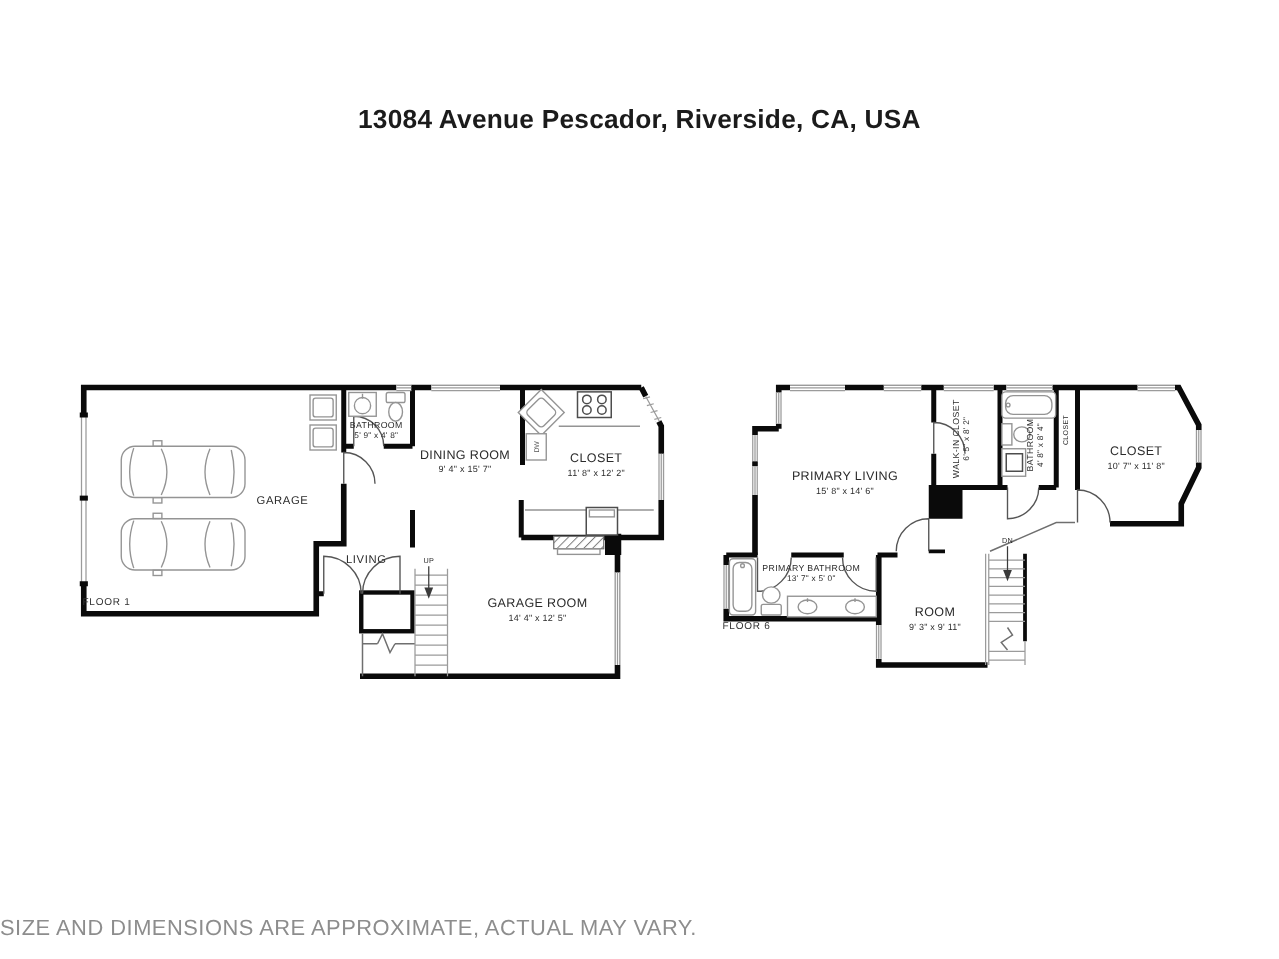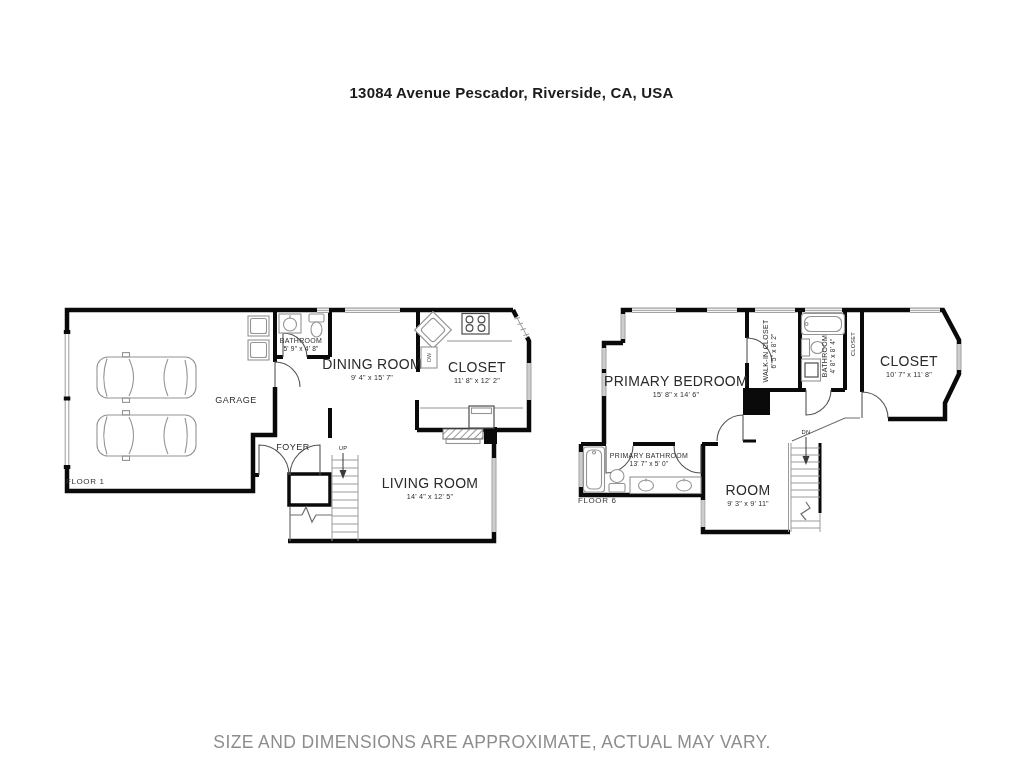--- a/index.html
+++ b/index.html
@@ -14,26 +14,26 @@
   .stair{stroke:#9b9b9b;stroke-width:1;fill:none;}
   .winl{stroke:#9b9b9b;stroke-width:1;fill:none;}
   .winr{fill:#fff;stroke:none;}
   .fx{fill:#fff;stroke:#949494;stroke-width:1.1;}
   .fx2{fill:#fff;stroke:#4d4d4d;stroke-width:1.2;}
   .fxl{fill:none;stroke:#949494;stroke-width:1.1;}
   .blk{fill:#0a0a0a;stroke:none;}
   svg text{font-family:"Liberation Sans",sans-serif;fill:#2b2b2b;}
   .svg-tiny{font-size:5.8px;letter-spacing:.2px;}
   .page-title{position:absolute;top:84px;left:0;width:100%;text-align:center;
-    font-size:15px;font-weight:600;color:#1b1b1b;letter-spacing:.2px;}
-  .disclaimer{position:absolute;top:732px;left:0;width:984px;text-align:center;
+    font-size:21px;font-weight:600;color:#1b1b1b;letter-spacing:.2px;}
+  .disclaimer{position:absolute;top:732px;left:0;width:984px;text-align:left;
     font-size:17.5px;font-weight:400;color:#8d8d8d;letter-spacing:.4px;}
   .room-label{position:absolute;text-align:center;white-space:nowrap;color:#2b2b2b;
     line-height:1.3;transform:translate(-50%,-50%);}
-  .room-label .name{display:block;font-size:14px;letter-spacing:.3px;}
+  .room-label .name{display:block;font-size:10px;letter-spacing:.3px;}
   .room-label .dims{display:block;font-size:7.2px;letter-spacing:.2px;}
   .room-label.lg .name{font-size:9px;letter-spacing:.5px;}
   .room-label.sm .name{font-size:7px;}
   .room-label.sm .dims{font-size:6.6px;}
   .room-label.vertical{transform:translate(-50%,-50%) rotate(-90deg);}
   .floor-label{position:absolute;font-size:8px;letter-spacing:.6px;color:#333;}
 </style>
 </head>
 <body>
 
@@ -270,46 +270,46 @@
         <g>
           <rect x="630" y="477" width="71" height="16.5" class="fx"></rect>
           <ellipse cx="646" cy="485.5" rx="7.5" ry="5.5" class="fx"></ellipse>
           <ellipse cx="684" cy="485.5" rx="7.5" ry="5.5" class="fx"></ellipse>
           <path class="fxl" d="M 646,478.5 V 481.5 M 684,478.5 V 481.5"></path>
         </g>
       </g>
     </g>
   </svg>
 
-  <div class="room-label lg" style="left:236px;top:401px">
+  <div class="room-label lg" style="left:226px;top:401px">
     <span class="name">GARAGE</span>
   </div>
   <div class="room-label sm" style="left:301px;top:345px">
     <span class="name">BATHROOM</span>
     <span class="dims">5' 9" x 4' 8"</span>
   </div>
   <div class="room-label" style="left:372px;top:369px">
     <span class="name">DINING ROOM</span>
     <span class="dims">9' 4" x 15' 7"</span>
   </div>
   <div class="room-label" style="left:477px;top:372px">
     <span class="name">CLOSET</span>
     <span class="dims">11' 8" x 12' 2"</span>
   </div>
   <div class="room-label lg" style="left:293px;top:448px">
-    <span class="name">FOYER</span>
+    <span class="name">LIVING</span>
   </div>
   <div class="room-label" style="left:430px;top:488px">
-    <span class="name">LIVING ROOM</span>
+    <span class="name">GARAGE ROOM</span>
     <span class="dims">14' 4" x 12' 5"</span>
   </div>
   <div class="floor-label" style="left:66px;top:477px">FLOOR 1</div>
 
   <div class="room-label" style="left:676px;top:386px">
-    <span class="name">PRIMARY BEDROOM</span>
+    <span class="name">PRIMARY LIVING</span>
     <span class="dims">15' 8" x 14' 6"</span>
   </div>
   <div class="room-label vertical sm" style="left:770px;top:351px">
     <span class="name">WALK-IN CLOSET</span>
     <span class="dims">6' 5" x 8' 2"</span>
   </div>
   <div class="room-label vertical sm" style="left:829px;top:356px">
     <span class="name">BATHROOM</span>
     <span class="dims">4' 8" x 8' 4"</span>
   </div>

